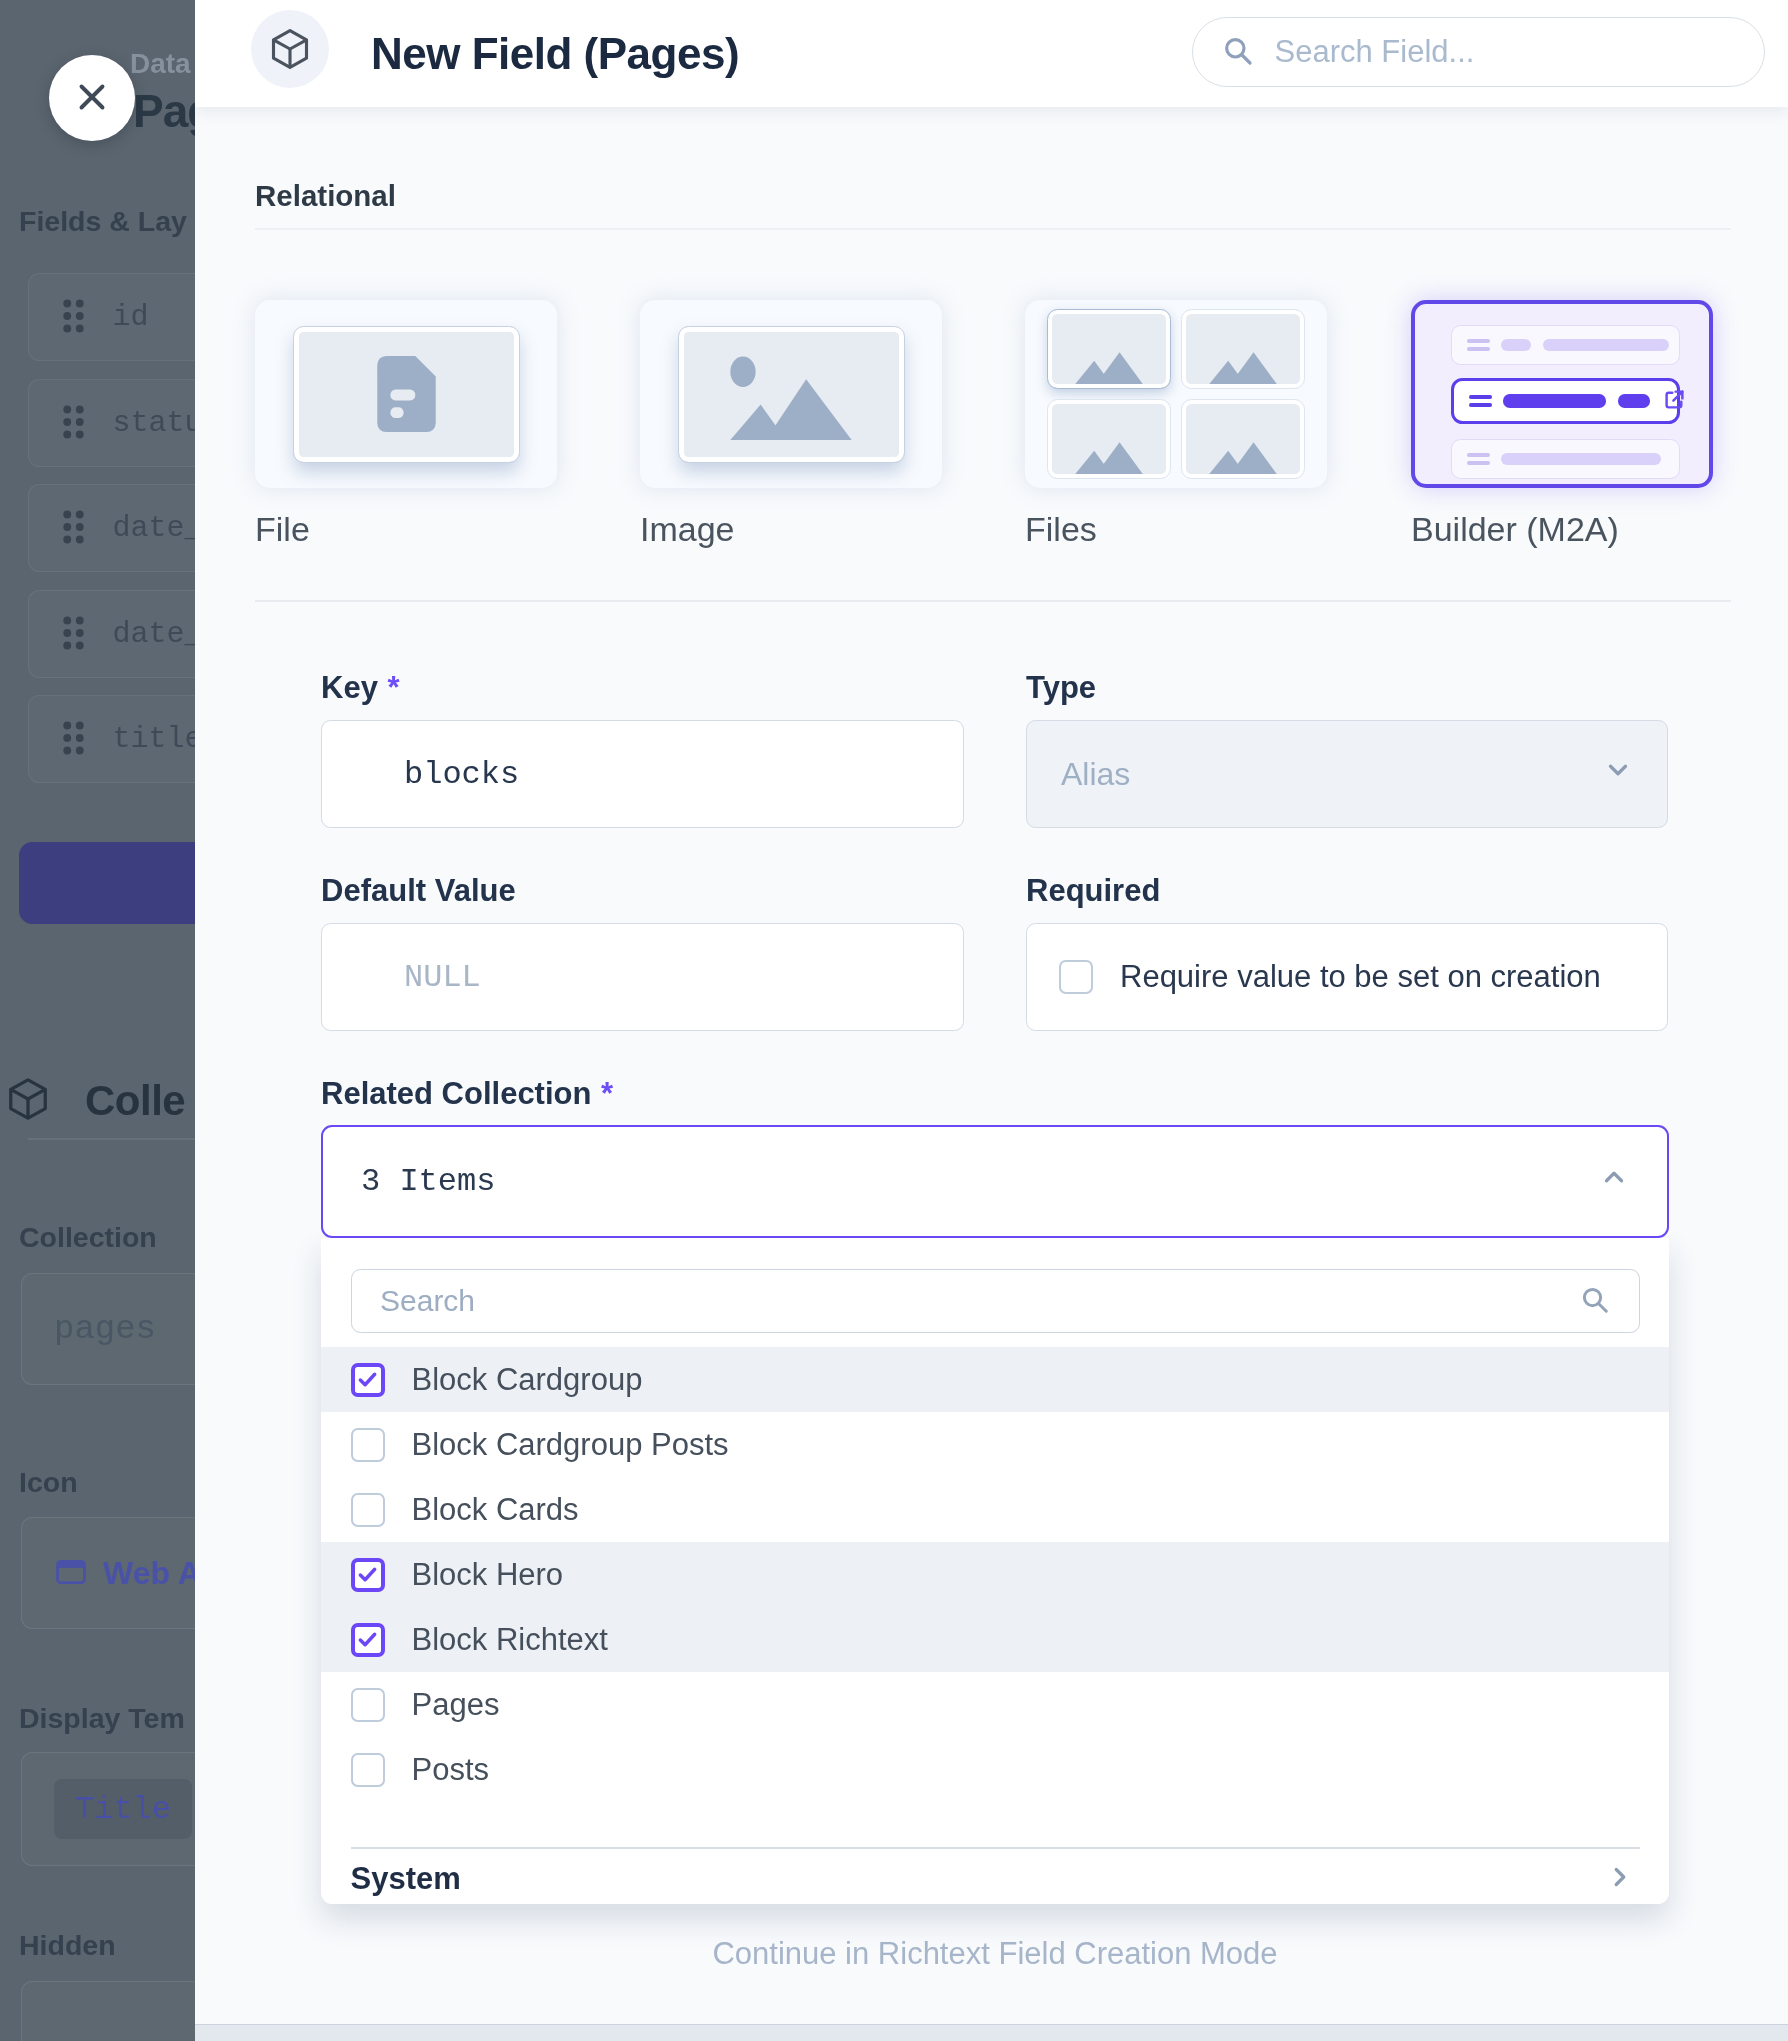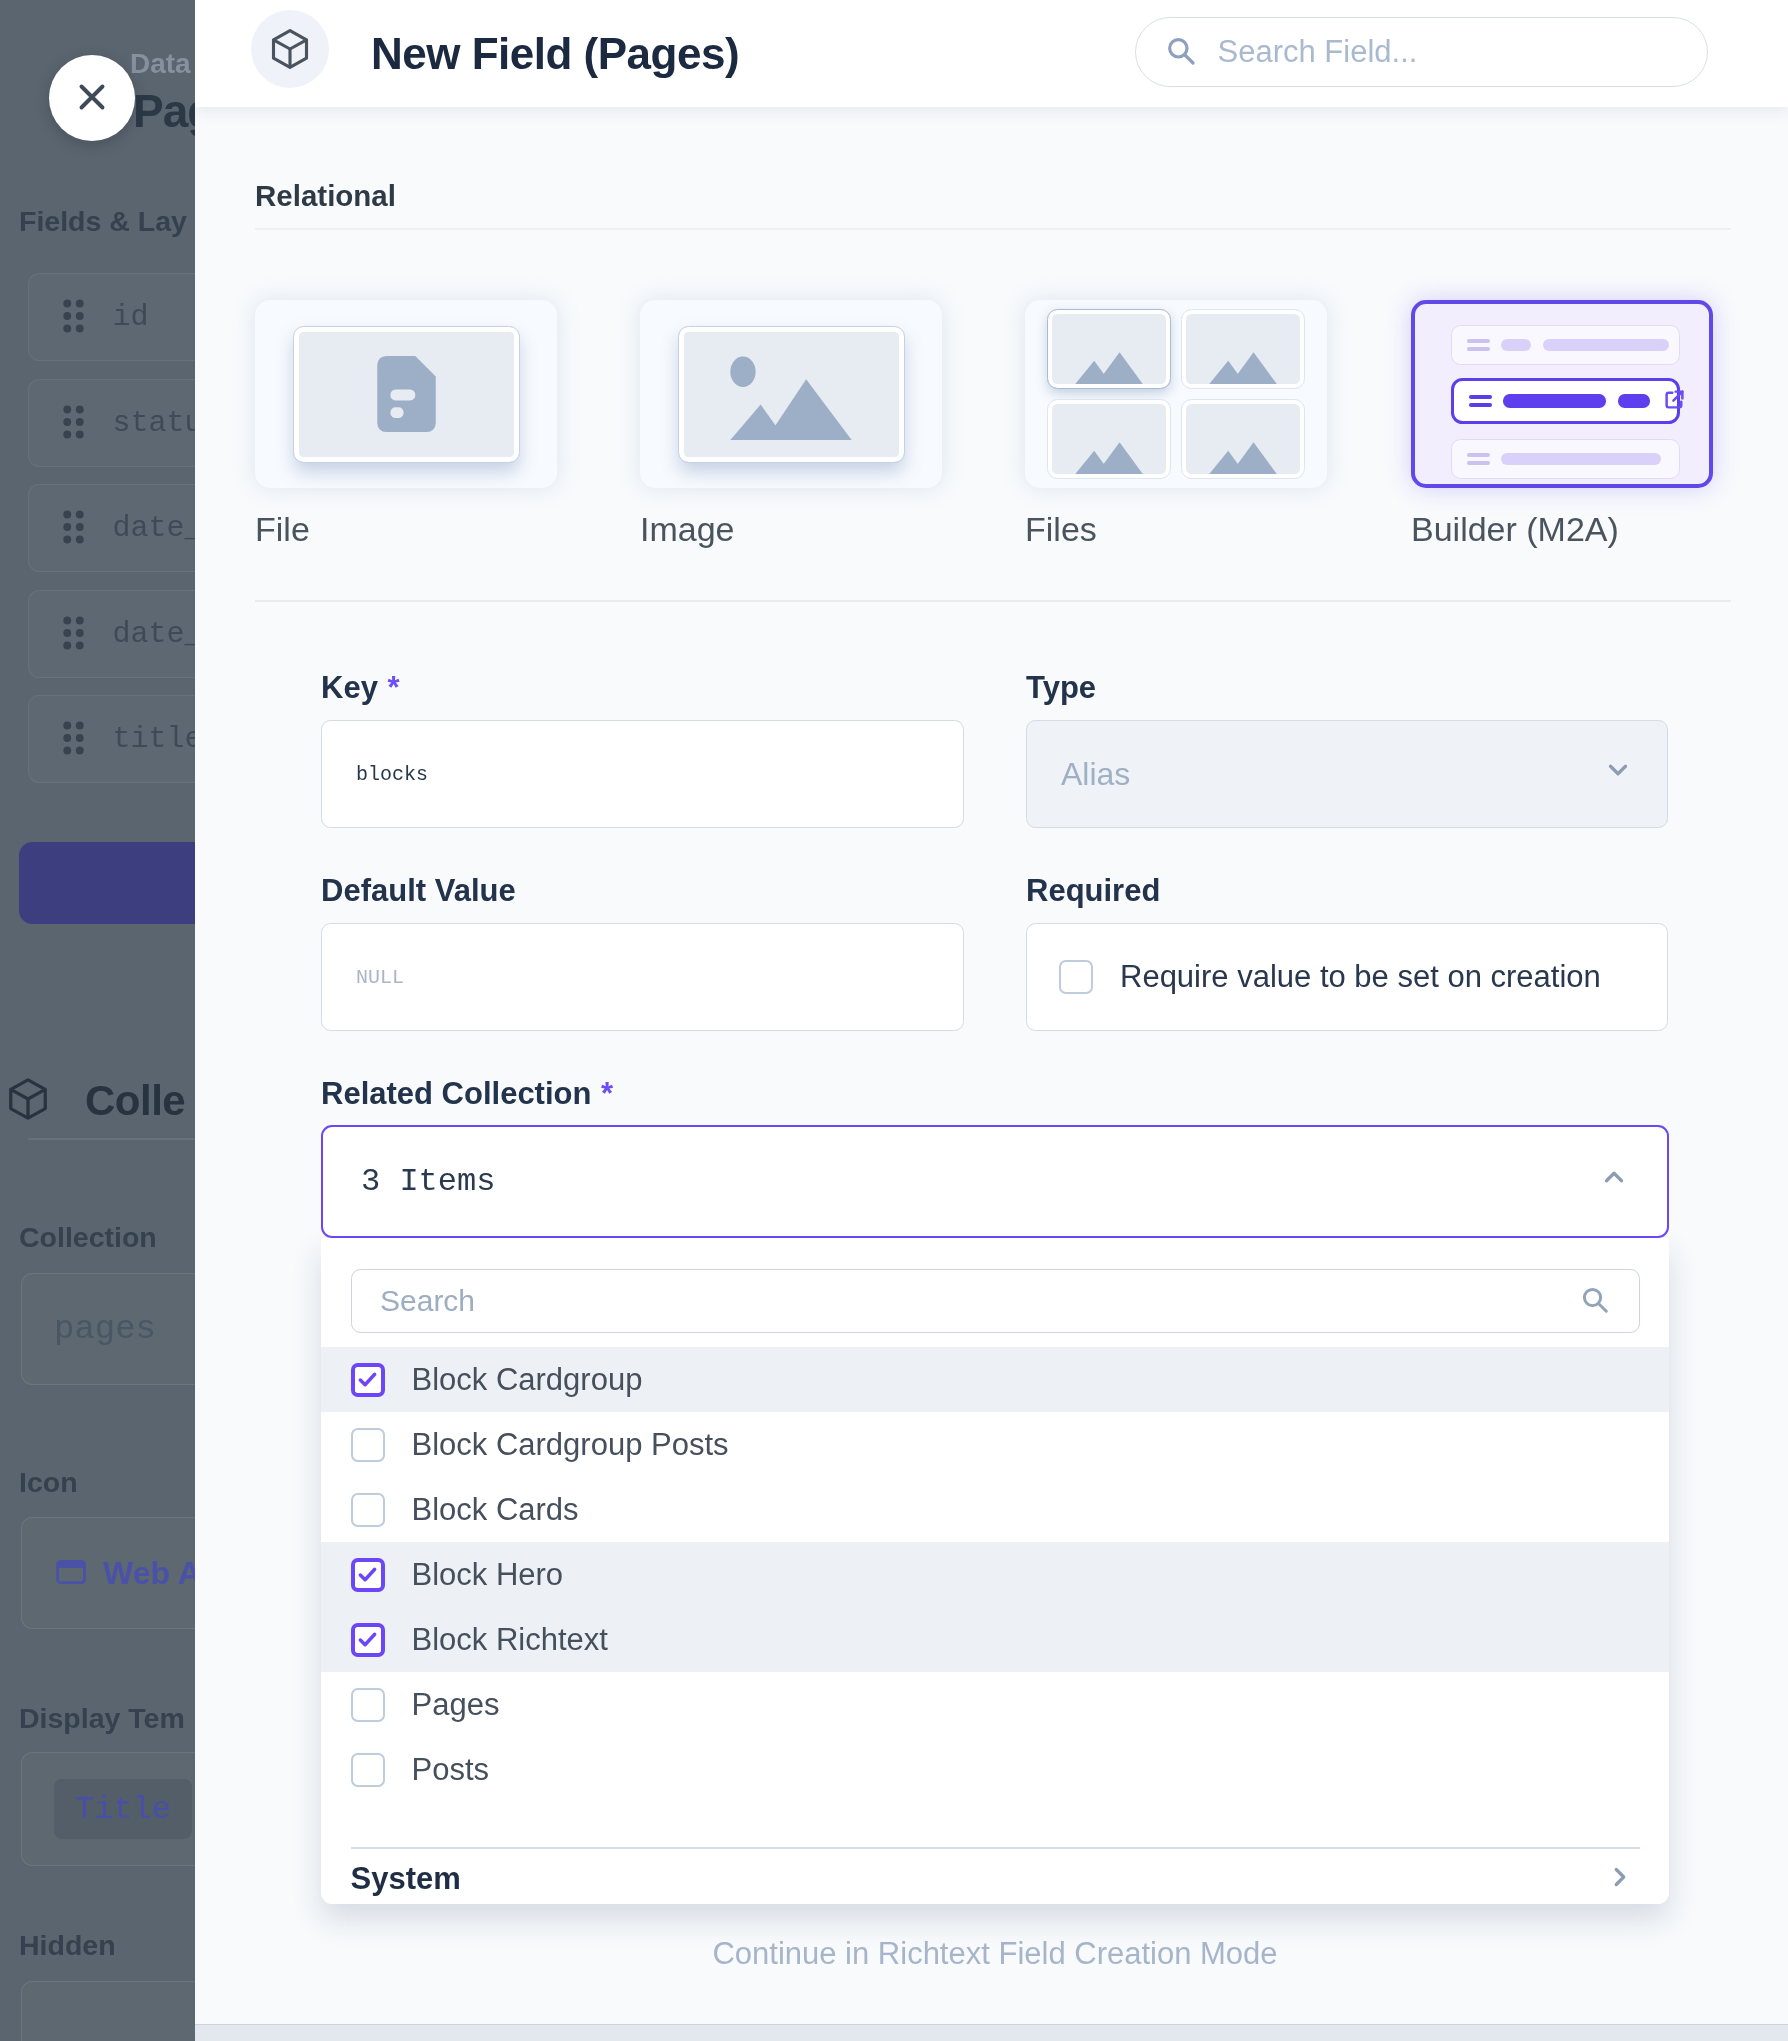--- a/index.html
+++ b/index.html
@@ -65,21 +65,21 @@
   .hdr-icon-circle {
     position:absolute; left:56px; top:9.5px; width:78px; height:78px; border-radius:50%;
     background:#eff2f8; display:flex; align-items:center; justify-content:center;
   }
   .hdr-icon-circle svg { width:44px; height:44px; stroke:#4b535e; stroke-width:1.7; fill:none; stroke-linejoin:round; }
   .hdr-title {
     position:absolute; left:176px; top:0; height:107px; display:flex; align-items:center;
     font-size:44px; font-weight:700; color:#1b2a41; letter-spacing:-0.5px; white-space:nowrap;
   }
   .hdr-search {
-    position:absolute; left:940px; top:17px; width:573px; height:70px;
+    position:absolute; left:997px; top:17px; width:573px; height:70px;
     border:1.9px solid #d9dfe8; border-radius:35px; background:#fff;
     display:flex; align-items:center; padding:0 28.5px; gap:21px;
   }
   .hdr-search svg { width:32px; height:32px; stroke:#8ea0bc; stroke-width:2.4; fill:none; stroke-linecap:round; }
   .hdr-search input {
     border:none; outline:none; background:transparent; width:100%;
     font-family:"Liberation Sans", sans-serif; font-size:31px; color:#44536b;
   }
   .hdr-search input::placeholder { color:#a9b9ce; }
 
@@ -130,21 +130,21 @@
 
   
   .f-label { position:absolute; font-size:31px; font-weight:700; color:#22334b; white-space:nowrap; }
   .f-label .star { color:#6d4df8; margin-left:9.5px; font-weight:700; }
   .f-input {
     position:absolute; height:108px; background:#ffffff; border:1.9px solid #d4dbe5;
     border-radius:9.5px; display:flex; align-items:center; padding:0 34px;
   }
   .f-input input {
     border:none; outline:none; background:transparent; width:100%;
-    font-family:"Liberation Mono", monospace; font-size:20px; color:#26374e;
+    font-family:"Liberation Mono", monospace; font-size:32px; color:#26374e;margin-left:48px;
   }
   .f-input input::placeholder { color:#a9b6c6; }
   .f-select {
     position:absolute; height:108px; background:#eff3f8; border:1.9px solid #d4dbe5;
     border-radius:9.5px; display:flex; align-items:center; padding:0 34px;
     font-size:32px; color:#9fafc4; cursor:pointer;
   }
   .chev { margin-left:auto; }
   .chev svg { width:30px; height:30px; stroke:#8c9cb2; stroke-width:2.6; fill:none; stroke-linecap:round; stroke-linejoin:round; }
   .checkbox {

